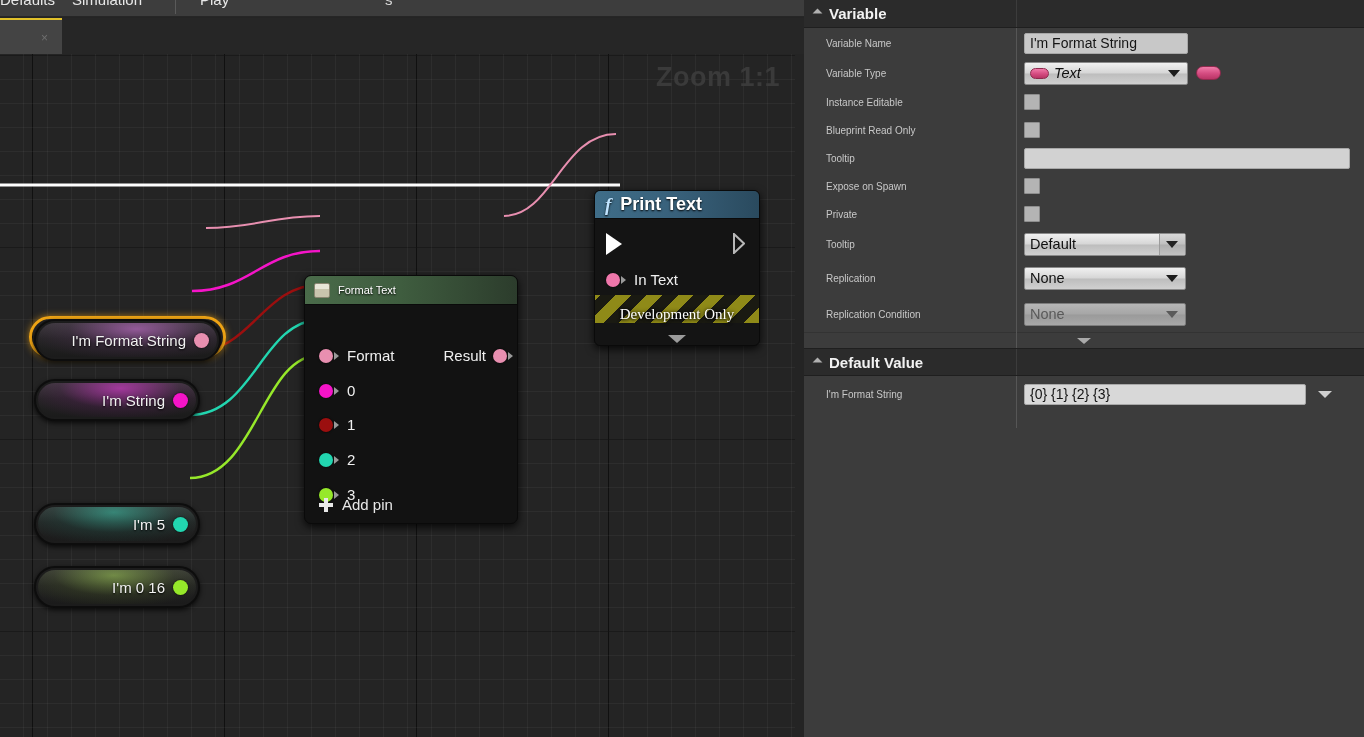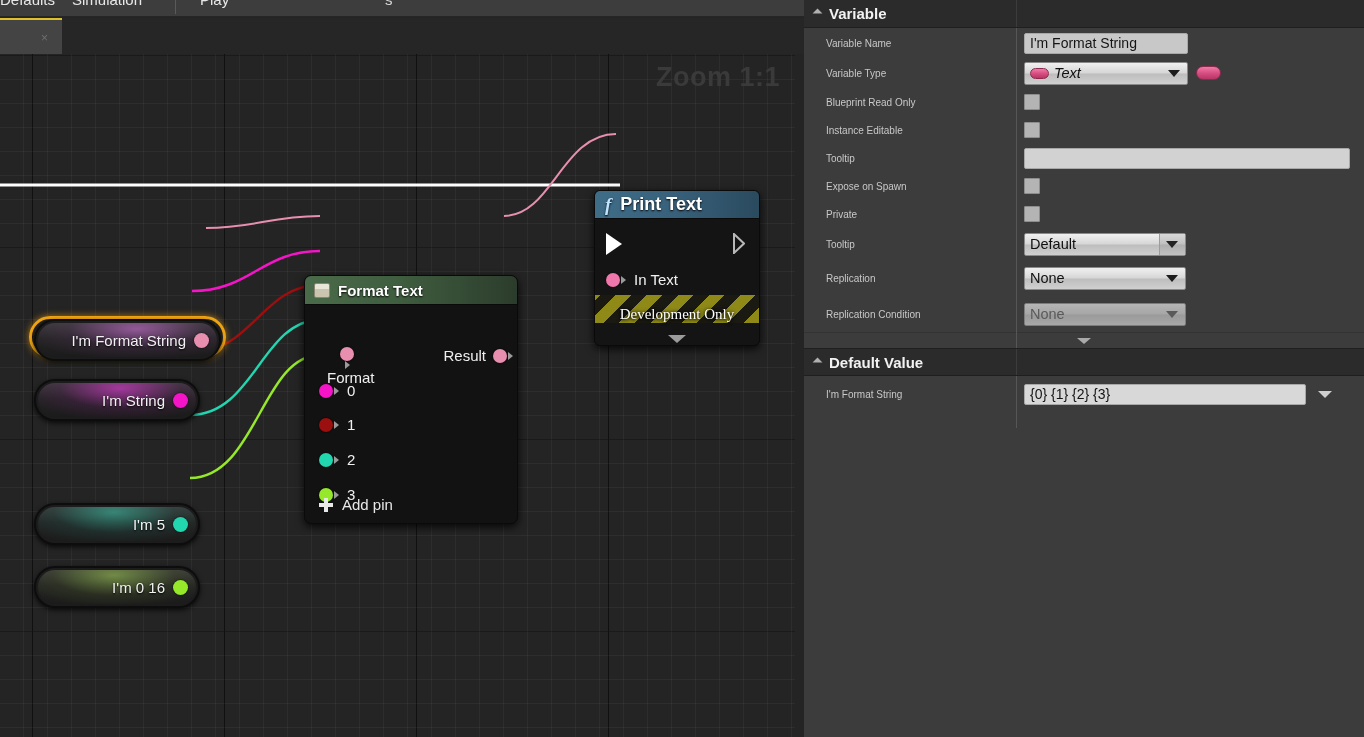--- a/index.html
+++ b/index.html
@@ -113,21 +113,21 @@
   .ft-header {
     height: 29px; display: flex; align-items: center; padding-left: 9px;
     background: linear-gradient(to right, #4a6b4a 0%, #3f5d3f 45%, #2c3c2c 100%);
     border-bottom: 1px solid #0a0a0a;
   }
   .ft-icon {
     width: 16px; height: 15px; margin-right: 8px; border-radius: 2px;
     background: linear-gradient(to bottom, #e8e6d8 0%, #e8e6d8 38%, #c9c5ae 40%, #c9c5ae 100%);
     border: 1px solid #8a8672;
   }
-  .ft-title { color: #ffffff; font-size: 15px; font-weight: bold; text-shadow: 0 1px 2px #000; }
+  .ft-title { color: #ffffff; font-size: 11px; font-weight: normal; text-shadow: 0 1px 2px #000; }
   .ft-body { position: relative; height: 220px; }
   .ft-row { position: absolute; display: flex; align-items: center; }
   .ft-pin {
     width: 14px; height: 14px; border-radius: 50%;
     box-shadow: 0 0 2px rgba(0,0,0,0.9);
   }
   .ft-arrow {
     width: 0; height: 0; margin-left: 1px;
     border-left: 5px solid #9a9a9a;
     border-top: 4px solid transparent;
@@ -386,21 +386,21 @@
       <span class="vpin" style="background:#96e82a;"></span>
     </div>
 
     <div class="ft-node">
       <div class="ft-header">
         <div class="ft-icon"></div>
         <div class="ft-title">Format Text</div>
       </div>
       <div class="ft-body">
 
-        <div class="ft-row" style="left:14px; top:42px;flex-direction:column;">
+        <div class="ft-row" style="left:14px; top:42px;">
           <span class="ft-pin" style="background:#e88fb0;"></span>
           <span class="ft-arrow"></span>
           <span class="ft-label">Format</span>
         </div>
 
         <div class="ft-row" style="right:4px; top:42px;">
           <span class="ft-out-label">Result</span>
           <span class="ft-pin" style="background:#e88fb0;"></span>
           <span class="ft-arrow"></span>
         </div>
@@ -486,28 +486,28 @@
           <div class="combo combo-type">
             <span class="pin-capsule"></span>
             <span>Text</span>
             <span class="combo-arrow"></span>
           </div>
           <span class="pin-capsule-std"></span>
         </div>
       </div>
 
       <div class="prop-row" style="height:28px;">
+        <div class="prop-label">Instance Editable</div>
+        <div class="prop-value">
+          <div class="checkbox"></div>
+        </div>
+      </div>
+
+      <div class="prop-row" style="height:28px;">
         <div class="prop-label">Blueprint Read Only</div>
-        <div class="prop-value">
-          <div class="checkbox"></div>
-        </div>
-      </div>
-
-      <div class="prop-row" style="height:28px;">
-        <div class="prop-label">Instance Editable</div>
         <div class="prop-value">
           <div class="checkbox"></div>
         </div>
       </div>
 
       <div class="prop-row" style="height:28px;">
         <div class="prop-label">Tooltip</div>
         <div class="prop-value">
           <div class="field field-tooltip"></div>
         </div>

